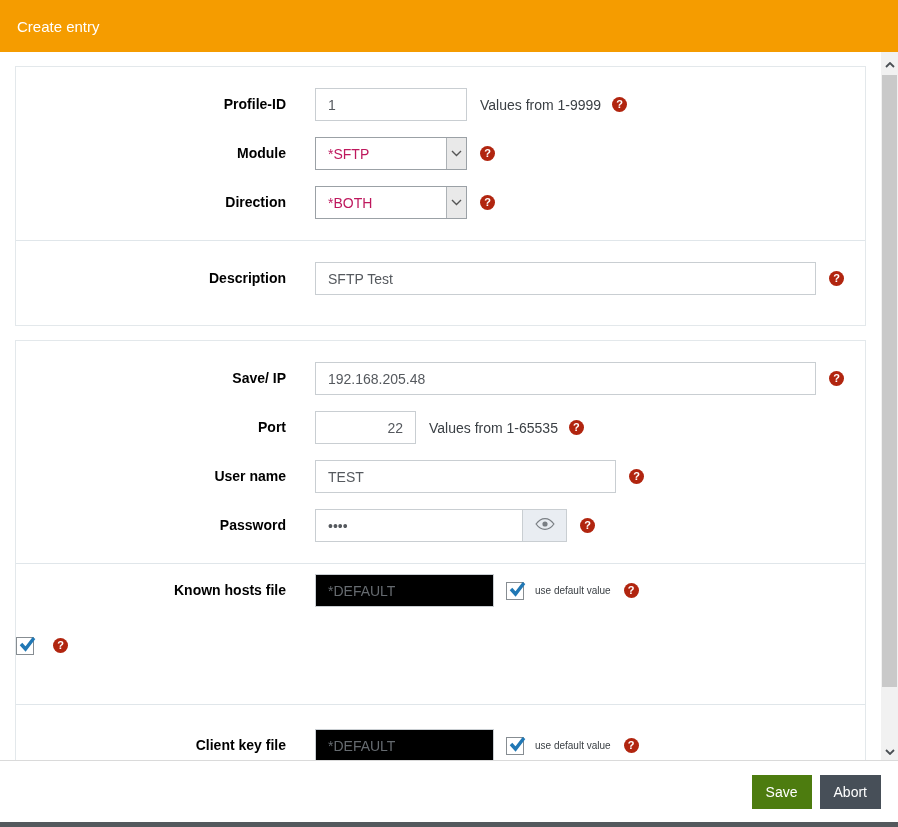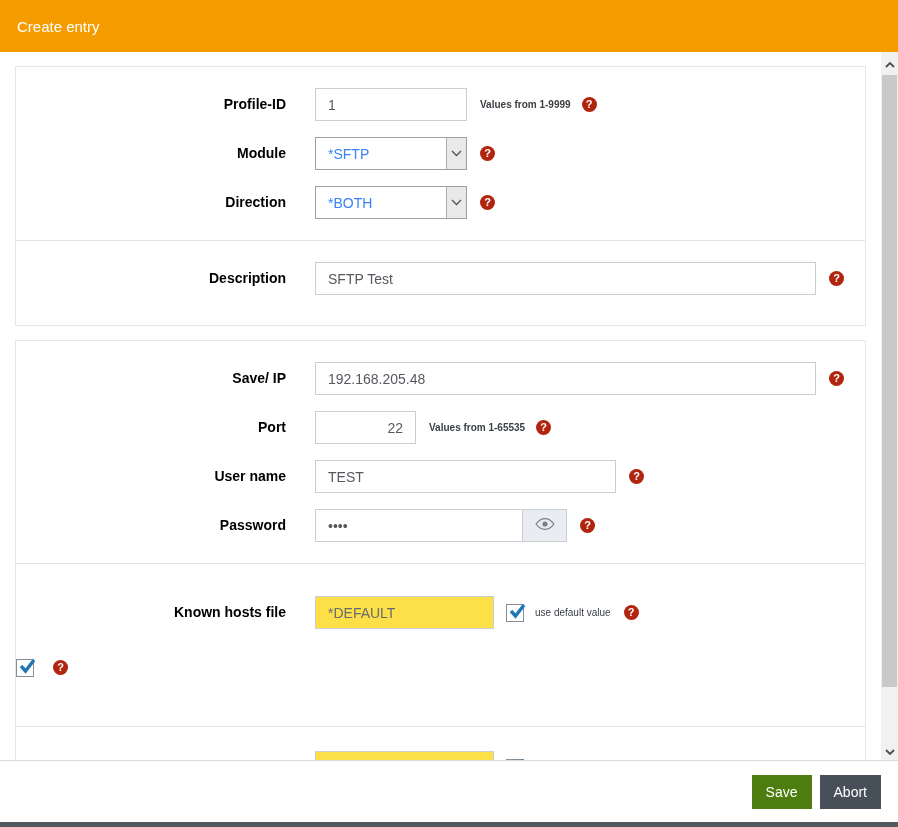--- a/index.html
+++ b/index.html
@@ -10,52 +10,52 @@
   .header { height:52px; background:#F59C00; color:#fff; display:flex;
     align-items:center; padding-left:17px; font-size:15px; }
 
   .content { position:absolute; top:52px; left:0; width:881px; height:708px;
     overflow:hidden; background:#fff; }
 
   .panel { border:1px solid #E3E8EB; margin:14px 15px 13px 15px; background:#fff; }
   .section { padding:21px 0; }
   .section + .section { border-top:1px solid #E0E6EA; }
   .section.pad-b-30 { padding-bottom:30px; }
-  .section.sec-b { padding-top:32px; padding-bottom:20px; }
+  .section.sec-b { padding-top:10px; padding-bottom:20px; }
   .section.sec-b .row { margin-bottom:22px; }
   .section.sec-c { padding-top:24px; }
 
   .row { display:flex; align-items:center; margin-bottom:16px; min-height:33px; }
   .row:last-child { margin-bottom:0; }
   .lbl { width:270px; margin-right:29px; text-align:right; font-weight:bold;
     font-size:14px; color:#000000; flex-shrink:0; line-height:1.2; }
 
   input.txt { height:33px; border:1px solid #C9CED2; padding:0 12px; font-size:14px;
     color:#55595E; font-family:inherit; background:#fff; outline:none; }
   .w-152 { width:152px; } .w-101 { width:101px;text-align:right; } .w-179 { width:179px; }
   .w-208 { width:208px; } .w-301 { width:301px; } .w-501 { width:501px; }
-  input.disabled { background:#fde047; color:#666B70; }
+  input.disabled { background:#000000; color:#666B70; }
 
   .select { width:152px; height:33px; border:1px solid #9BA1A6; display:flex;
     background:#fff; cursor:pointer; }
   .sel-text { flex:1; padding:0 12px; display:flex; align-items:center;
-    font-size:14px; color:#3b82f6; }
+    font-size:14px; color:#be185d; }
   .sel-arrow { width:20px; background:#E9E9E9; border-left:1px solid #ADB2B6;
     display:flex; align-items:center; justify-content:center; }
 
   .igroup { display:flex; }
   .eye-btn { width:44px; height:33px; background:#E9EDF2; border:1px solid #C9CED2;
     border-left:none; display:flex; align-items:center; justify-content:center;
     cursor:pointer; }
 
   .help { width:15px; height:15px; border-radius:50%; background:#B1250F; color:#fff;
     font-size:11px; font-weight:bold; display:inline-flex; align-items:center;
     justify-content:center; margin-left:13px; flex-shrink:0; cursor:pointer;
     line-height:1; }
-  .hint { font-size:10px; color:#3B4045; margin-left:13px;font-weight:bold; }
+  .hint { font-size:14px; color:#3B4045; margin-left:13px; }
   .hint + .help { margin-left:11px; }
 
   .checkbox { width:18px; height:18px; border:1px solid #878D92; background:#fff;
     position:relative; flex-shrink:0; cursor:pointer; }
   .checkbox svg { position:absolute; top:-4px; left:0; }
   .cb-gap { margin-left:12px; }
   .cb-label { margin-left:11px; font-size:10px; color:#3B4045; }
 
   .scrollbar { position:absolute; top:52px; right:0; width:17px; height:708px;
     background:#F1F1F1; }

